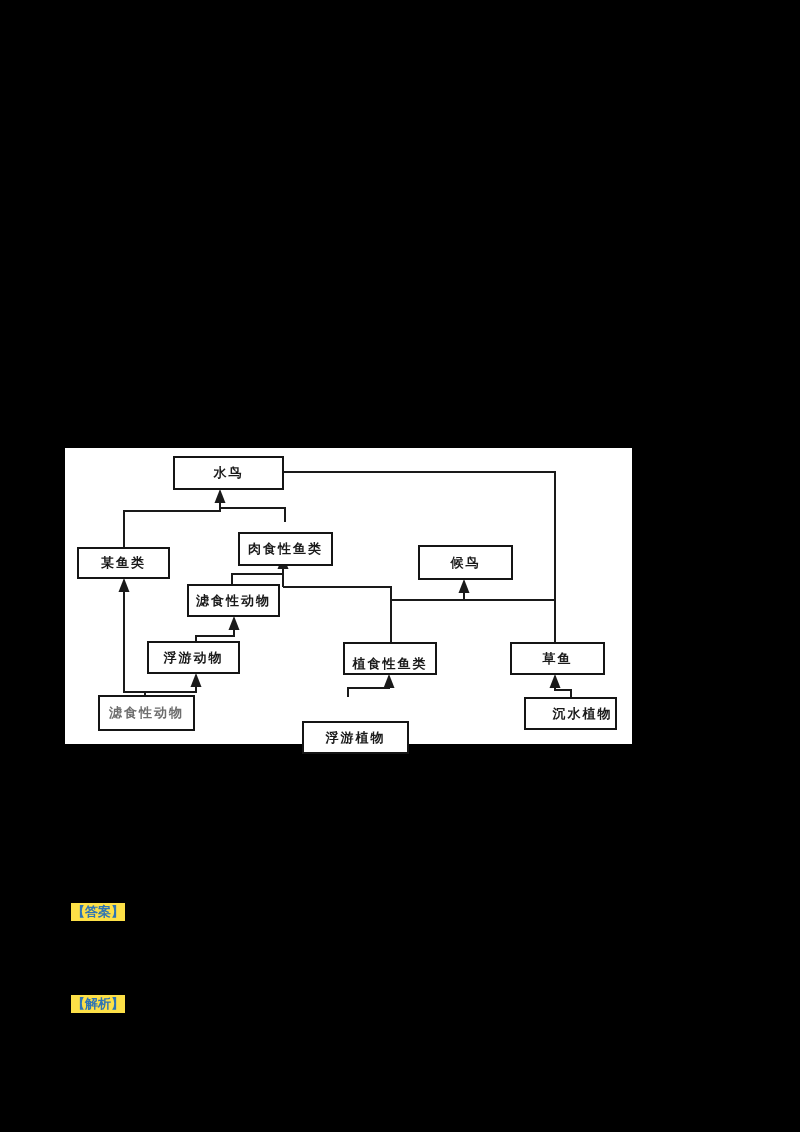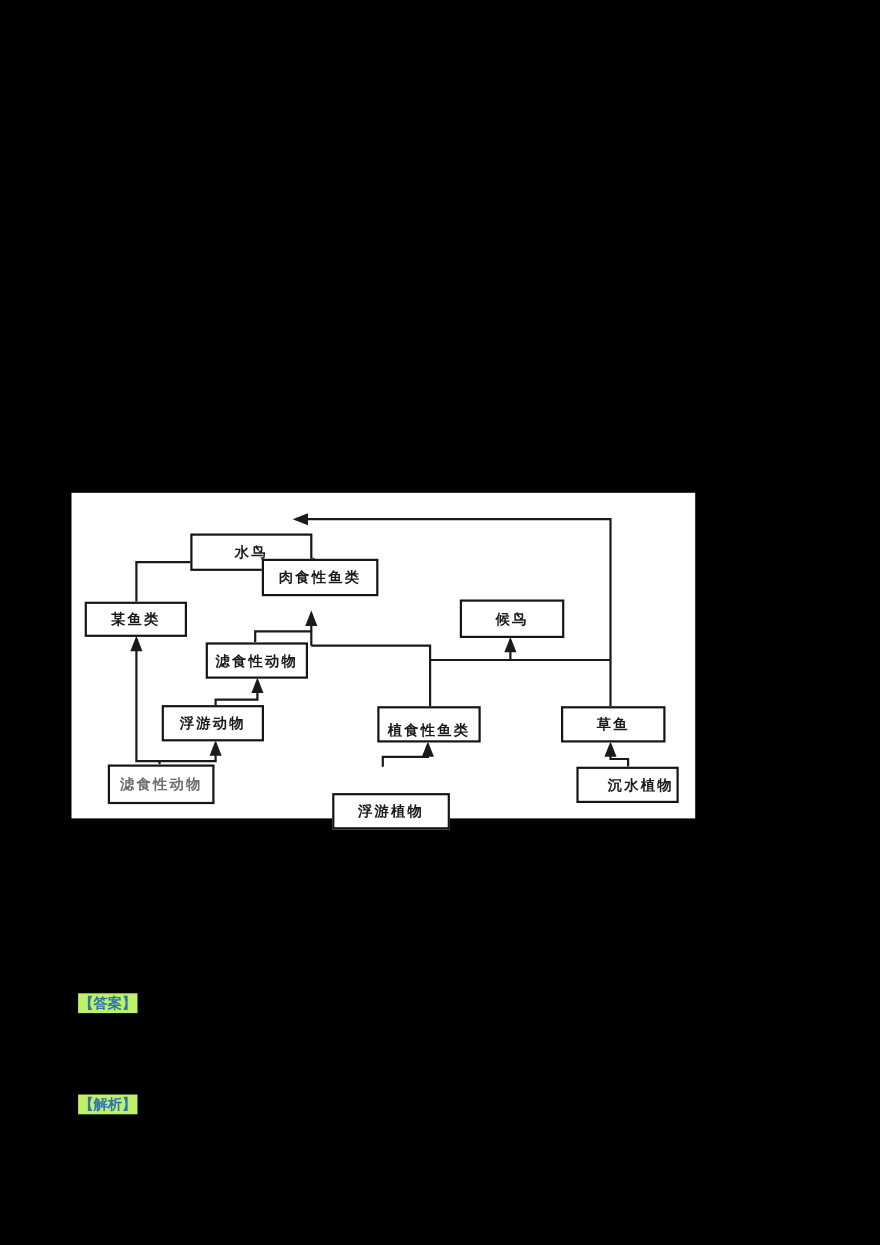--- a/index.html
+++ b/index.html
@@ -29,39 +29,39 @@
     align-items: center;
     justify-content: center;
     font-size: 13px;
     font-weight: 600;
     letter-spacing: 2px;
     color: #1a1a1a;
     white-space: nowrap;
   }
   .node.faded { color: #6e6e6e; }
   
-  .n-water-bird        { left:108px; top:8px;   width:111px; height:34px;margin-top:29px; }
-  .n-carnivorous-fish  { left:173px; top:60px;  width:106px; height:34px; }
+  .n-water-bird        { left:108px; top:8px;   width:111px; height:34px; }
+  .n-carnivorous-fish  { left:173px; top:84px;  width:95px; height:34px; }
   .n-certain-fish      { left:12px;  top:99px;  width:93px; height:32px;font-family:Liberation Serif, serif; }
   .n-migratory-bird    { left:353px; top:97px;  width:95px; height:35px; }
   .n-filter-feeder     { left:122px; top:136px; width:93px; height:33px; }
   .n-zooplankton       { left:82px;  top:193px; width:93px; height:33px; }
   .n-herbivorous-fish  { left:278px; top:194px; width:94px; height:33px;align-items:flex-end; }
   .n-grass-carp        { left:445px; top:194px; width:95px; height:33px; }
   .n-emergent-plant    { left:33px;  top:247px; width:97px; height:36px; }
   .n-phytoplankton     { left:237px; top:249px; width:107px; height:33px;margin-top:24px; }
   .n-submerged-plant   { left:459px; top:249px; width:93px; height:33px;padding-left:24px; }
 
   .field-tag {
     position: absolute;
     left: 71px;
     height: 18px;
     line-height: 18px;
     padding: 0 1px;
-    background: #bef264;
+    background: #fde047;
     color: #2e74b5;
     font-size: 13px;
     font-weight: bold;
     white-space: nowrap;
   }
   .tag-answer   { top: 903px; }
   .tag-analysis { top: 995px; }
 </style>
 </head>
 <body>

